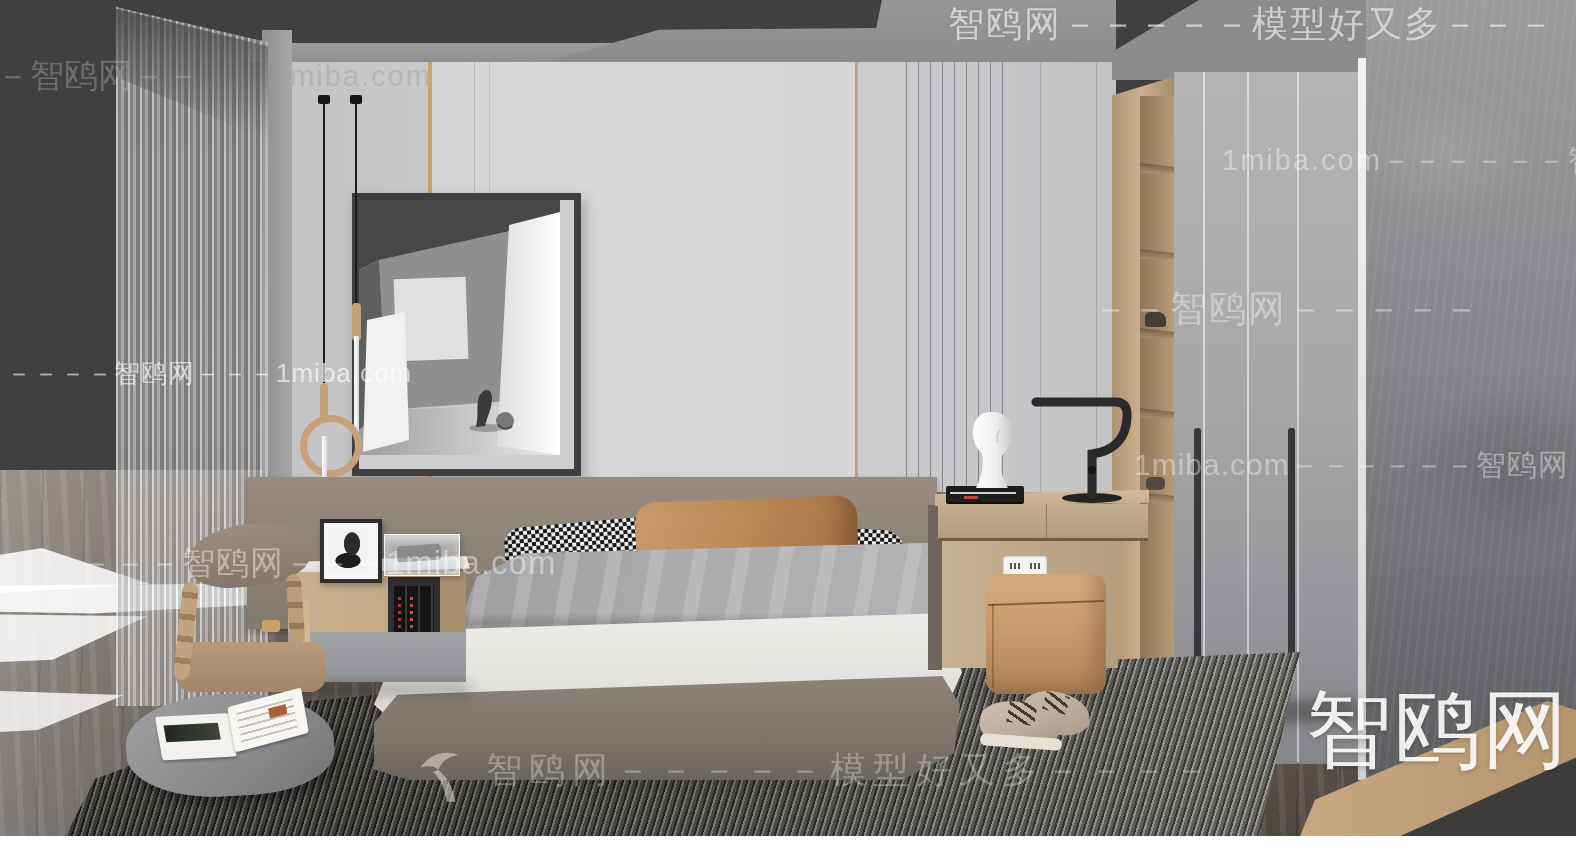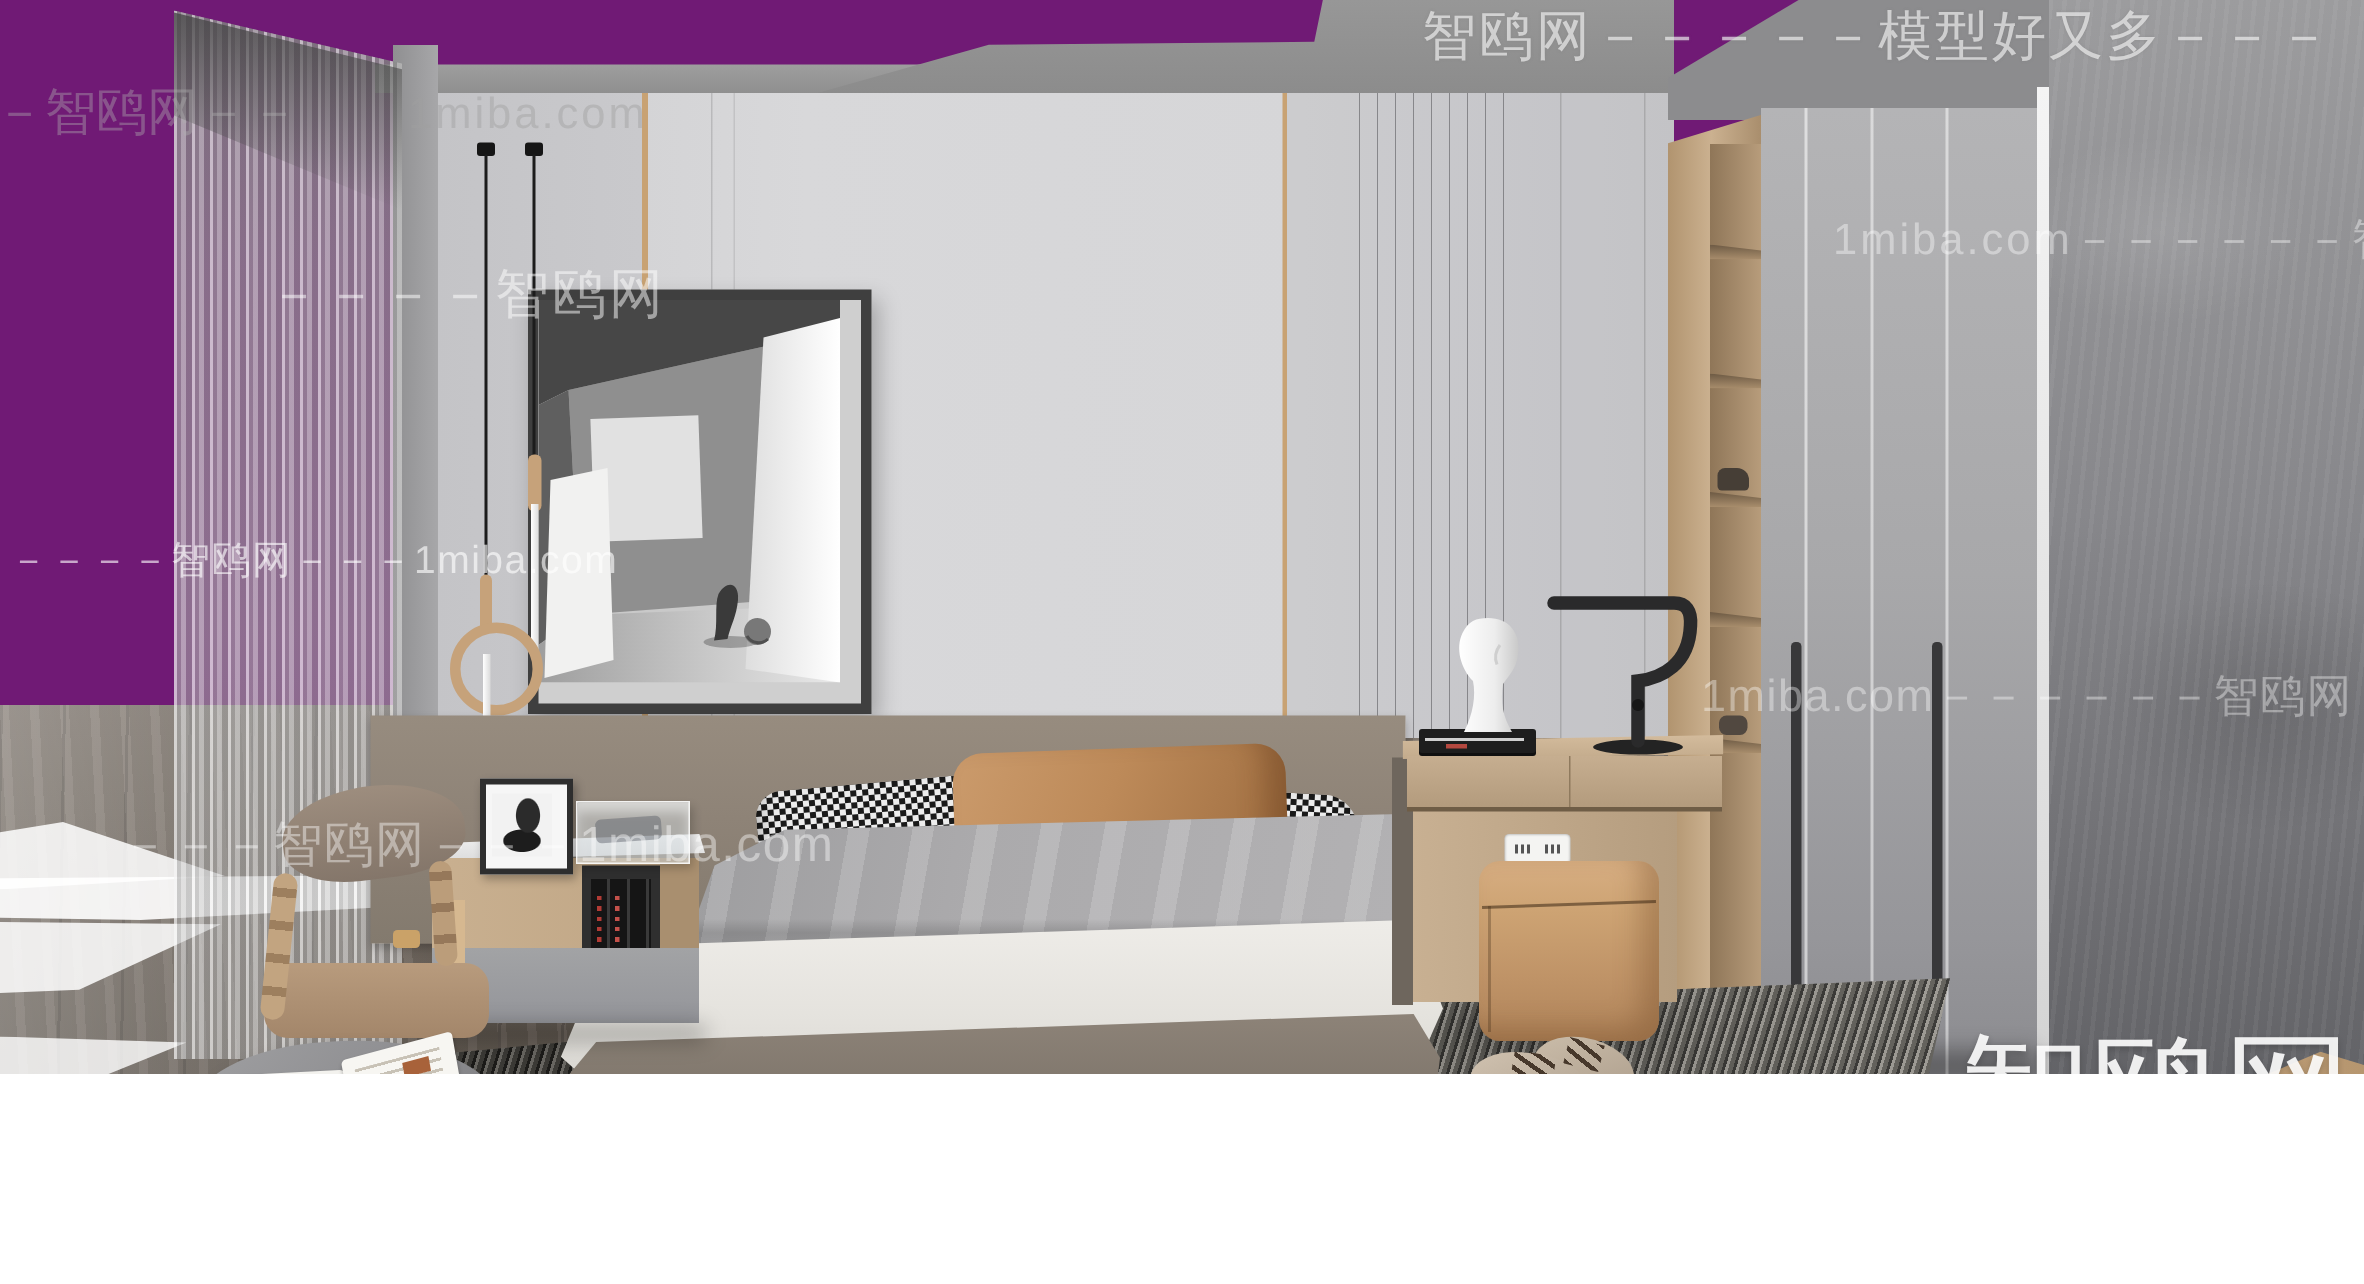--- a/index.html
+++ b/index.html
@@ -1,16 +1,16 @@
 <!DOCTYPE html>
 <html><head>
 <meta charset="utf-8">
 <style>
   html,body{margin:0;padding:0;background:#ffffff;}
-  #stage{position:relative;width:1576px;height:716px;overflow:hidden;background:#701a75;
+  #stage{position:relative;width:1576px;height:836px;overflow:hidden;background:#404040;
          font-family:"Liberation Sans",sans-serif;}
   .a{position:absolute;}
   .wm{position:absolute;white-space:nowrap;line-height:1;pointer-events:none;
       font-family:"Liberation Sans","DejaVu Sans",sans-serif;}
   .ht{background:repeating-conic-gradient(#1a1a1a 0% 25%, #ededed 0% 50%);background-size:8px 8px;}
   .shadow-blur{filter:blur(7px);}
   svg{display:block;}
 </style>
 </head>
 <body>
@@ -264,22 +264,22 @@
     <div class="a" style="left:2px;top:44px;width:82px;height:12px;border-radius:8px;background:#e8e0d4;transform:rotate(4deg);"></div>
     <div class="a" style="left:30px;top:10px;width:28px;height:22px;transform:rotate(10deg);
       background:repeating-linear-gradient(25deg,#47382b 0 3px,rgba(0,0,0,0) 3px 8px);"></div>
     <div class="a" style="left:66px;top:2px;width:24px;height:18px;transform:rotate(14deg);
       background:repeating-linear-gradient(25deg,#47382b 0 3px,rgba(0,0,0,0) 3px 8px);"></div>
   </div>
 
   <div class="wm" style="left:948px;top:6px;font-size:36px;letter-spacing:2px;color:rgba(255,255,255,.6);text-shadow:0 0 2px rgba(120,120,120,.35);">智鸥网－－－－－模型好又多－－－</div>
   <div class="wm" style="left:-38px;top:58px;font-size:34px;color:rgba(175,175,175,.4);">－－智鸥网－－</div>
   <div class="wm" style="left:272px;top:62px;font-size:29px;letter-spacing:2px;color:rgba(160,160,160,.45);">1miba.com</div>
-  <div class="wm" style="left:178px;top:178px;font-size:36px;letter-spacing:2px;color:rgba(255,255,255,.5);">－－－－智鸥网</div>
   <div class="wm" style="left:1222px;top:146px;font-size:29px;letter-spacing:2px;color:rgba(255,255,255,.4);">1miba.com－－－－－－智鸥</div>
+  <div class="wm" style="left:1092px;top:290px;font-size:37px;letter-spacing:2px;color:rgba(255,255,255,.38);">－－智鸥网－－－－－</div>
   <div class="wm" style="left:6px;top:360px;font-size:26px;letter-spacing:1px;color:rgba(255,255,255,.62);">－－－－智鸥网－－－1miba.com</div>
   <div class="wm" style="left:1134px;top:450px;font-size:30px;letter-spacing:1px;color:rgba(255,255,255,.38);">1miba.com－－－－－－智鸥网－－</div>
   <div class="wm" style="left:80px;top:546px;font-size:33px;letter-spacing:1px;color:rgba(255,255,255,.42);">－－－智鸥网－－－1miba.com</div>
   <div class="a" style="left:414px;top:740px;width:68px;height:64px;opacity:.5;">
     <svg width="68" height="64" viewBox="0 0 60 60">
       <path d="M4 26 C13 13 27 9 40 14 C31 15 24 20 21 28 C17 24 10 24 4 26 Z M21 28 C29 35 35 45 37 58 L29 58 C27 46 23 36 16 30 Z" fill="#efe9e2"></path>
     </svg>
   </div>
   <div class="wm" style="left:486px;top:752px;font-size:36px;letter-spacing:7px;color:rgba(255,255,255,.3);">智鸥网－－－－－模型好又多－－－－</div>
   <div class="wm" style="left:1306px;top:686px;font-size:86px;letter-spacing:2px;color:rgba(255,255,255,.9);text-shadow:0 2px 4px rgba(0,0,0,.2);">智鸥网</div>

